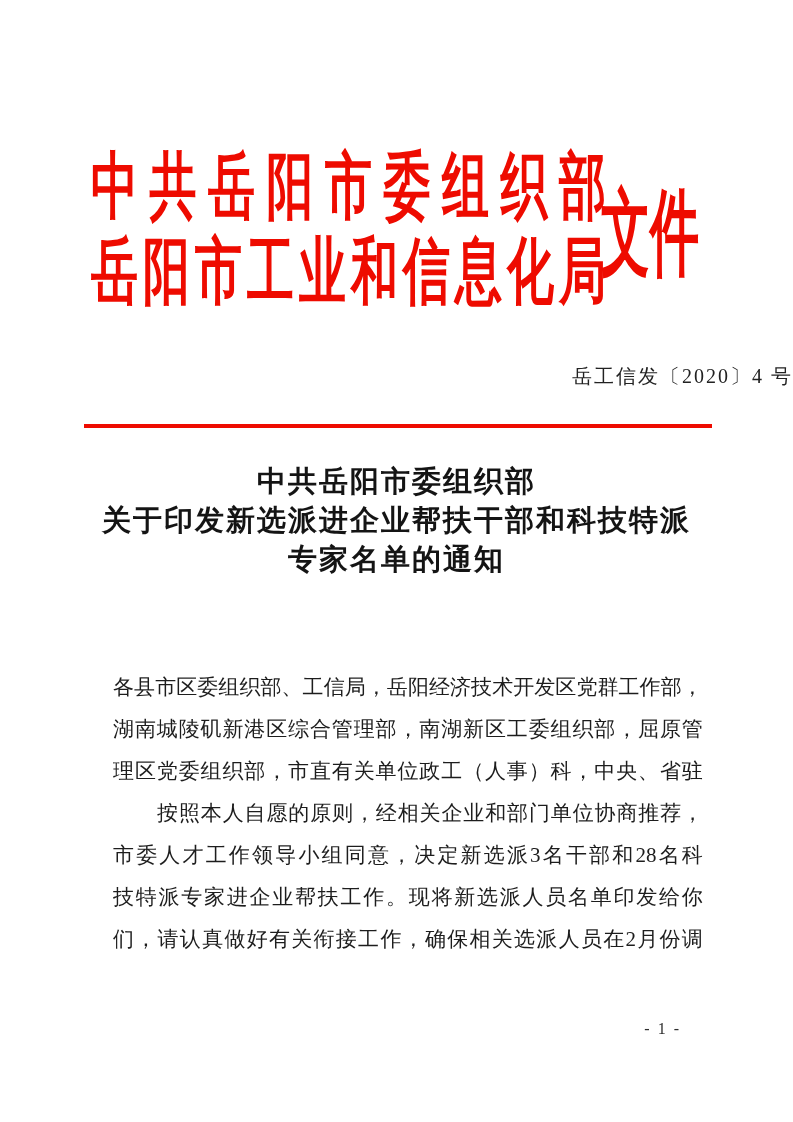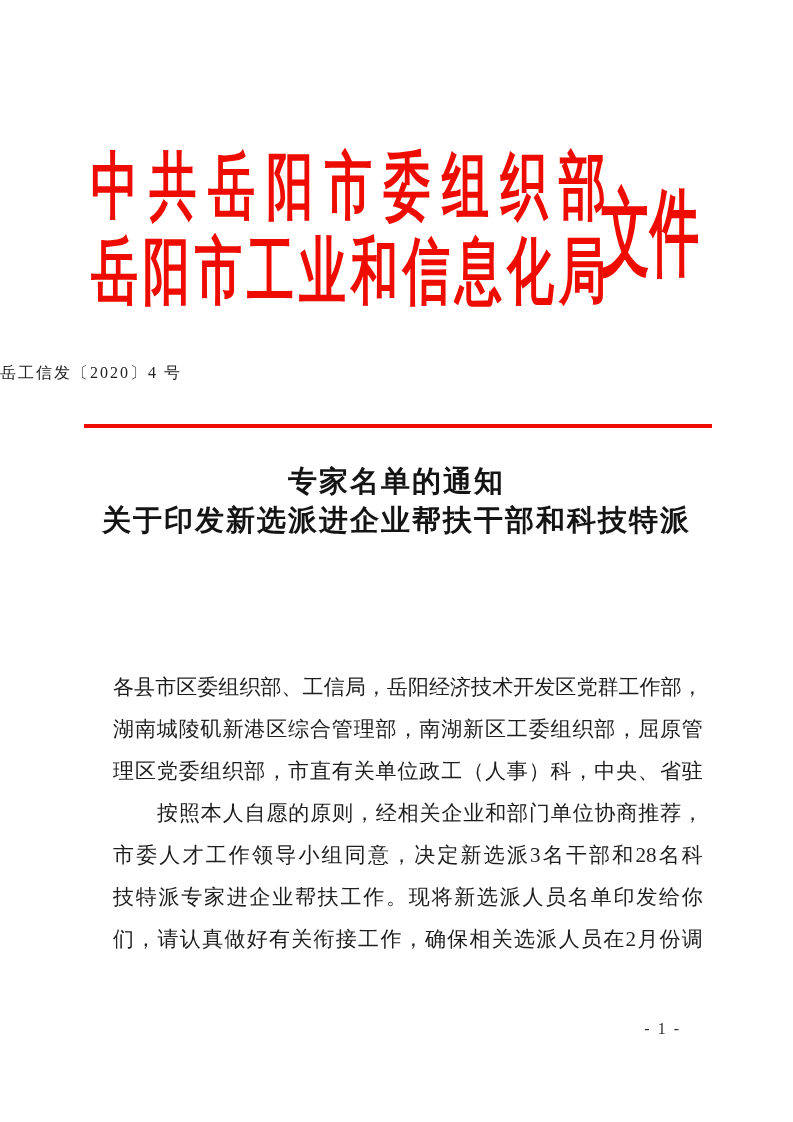--- a/index.html
+++ b/index.html
@@ -24,22 +24,22 @@
   .org-line-2{top:88px;}
   .doc-suffix{
     position:absolute;left:601px;top:186px;
     color:var(--red);font-weight:bold;
     font-size:49px;line-height:1;white-space:nowrap;
     transform:scaleY(1.93);transform-origin:top left;
   }
   
   .doc-number{
     position:absolute;top:363px;left:0;width:100%;
-    text-align:left;
-    font-size:16px;color:#222;letter-spacing:2px;
+    text-align:right;
+    font-size:20px;color:#222;letter-spacing:2px;
     font-style:normal;
   }
   
   .red-line{
     position:absolute;left:84px;top:424px;
     width:628px;height:4px;background:var(--red);
   }
   
   .title-block{
     position:absolute;top:462px;left:0;width:100%;
@@ -91,22 +91,23 @@
         <span>局</span>
       </div>
   </div>
   <div class="doc-suffix">文件</div>
 
   <div class="doc-number">岳工信发〔2020〕4 号</div>
 
   <div class="red-line"></div>
 
   <div class="title-block">
+      <div class="title-line">中共岳阳市委组织部</div>
+      <div class="title-line">关于印发新选派进企业帮扶干部和科技特派</div>
       <div class="title-line">专家名单的通知</div>
-      <div class="title-line">关于印发新选派进企业帮扶干部和科技特派</div>
     </div>
 
   <div class="body-block">
       <div class="body-line justify">
         <span>各</span>
         <span>县</span>
         <span>市</span>
         <span>区</span>
         <span>委</span>
         <span>组</span>

